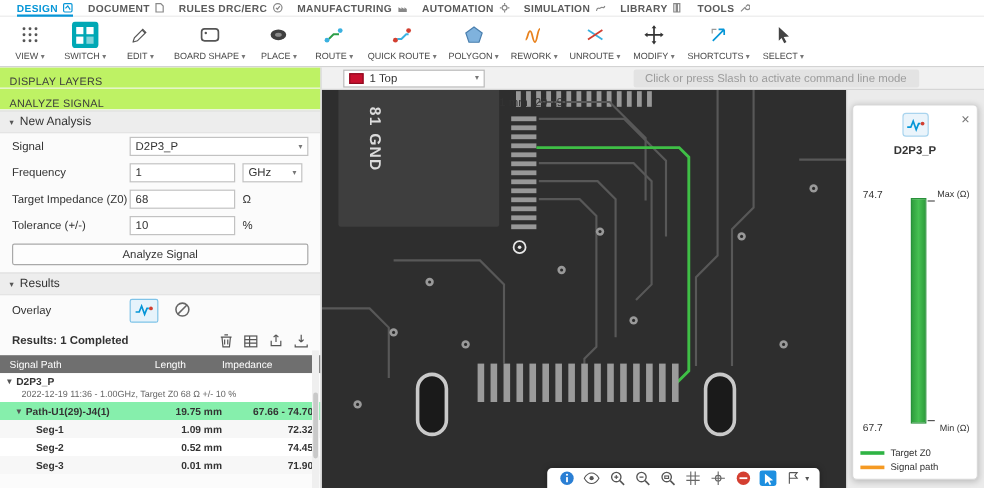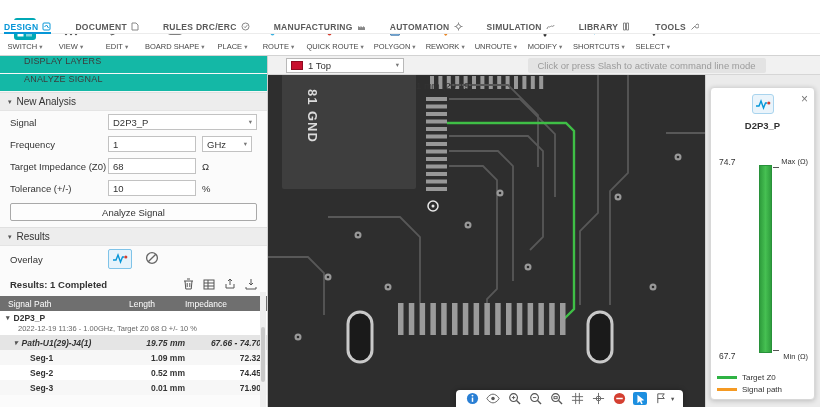--- a/index.html
+++ b/index.html
@@ -2,21 +2,21 @@
 <html><head>
 <meta charset="utf-8">
 <style>
   * { margin:0; padding:0; box-sizing:border-box; }
   html,body { width:820px; height:407px; overflow:hidden; background:#fff;
     font-family:"Liberation Sans", sans-serif; }
   #app { position:relative; width:820px; height:407px; }
 
   
   .tabsbar { position:absolute; left:0; top:0; right:0; height:14px; background:#fff;
-    display:flex; align-items:center; gap:24px; padding-left:4px; border-bottom:1px solid #ececec; z-index:6;margin-top:20px; }
+    display:flex; align-items:center; gap:12px; padding-left:14px; border-bottom:1px solid #ececec; z-index:6; }
   .tab { display:flex; align-items:center; gap:4px; height:14px; font-size:8.5px; font-weight:bold;
     color:#5a5a5a; letter-spacing:.3px; cursor:default; white-space:nowrap; }
   .tab.active { color:#0696d7; box-shadow: inset 0 -2px 0 #0696d7; }
   .tabicon svg { display:block; }
 
   
   .toolbar { position:absolute; left:0; top:14px; right:0; height:42px; background:#fff;
     border-bottom:1px solid #d3d3d3; display:flex; align-items:stretch; padding-left:2px; overflow:hidden; z-index:5; }
   .tgroup { display:flex; flex-direction:column; align-items:center; justify-content:flex-start;
     padding:3px 5px 0 5px; min-width:46px; }
@@ -31,22 +31,22 @@
     align-items:center; gap:5px; padding:0 4px; font-size:9.5px; color:#333; }
   .swatch { width:12px; height:9px; background:#c8102e; border:1px solid #8e0b20; }
   .layersel .caret { margin-left:auto; }
   .coords { font-size:9.5px; color:#333; margin-left:12px; white-space:nowrap;margin-top:40px; }
   .hint { background:#e3e3e3; color:#9b9b9b; font-size:9.5px; padding:2px 10px; border-radius:2px;
     margin-left:55px; white-space:nowrap; }
 
   
   .leftpanel { position:absolute; left:0; top:56px; width:268px; bottom:0; background:#fbfbfb;
     border-right:1px solid #cfcfcf; overflow:hidden; z-index:4; }
-  .phead { height:18px; background:#14b8a6; border-bottom:1px solid #f7f7f7; display:flex;
-    align-items:flex-start; padding-left:24px; font-size:9px; color:#3c3c3c; letter-spacing:.2px; }
+  .phead { height:18px; background:#bef264; border-bottom:1px solid #f7f7f7; display:flex;
+    align-items:flex-end; padding-left:8px; font-size:9px; color:#3c3c3c; letter-spacing:.2px; }
   .sband { height:19px; background:#ededed; border-top:1px solid #e0e0e0; border-bottom:1px solid #e4e4e4;
     display:flex; align-items:center; gap:5px; padding-left:8px; font-size:10px; font-weight:normal; color:#333; }
   .tri { font-size:7px; color:#555; }
   .formrow { height:22px; display:flex; align-items:center; padding:0 10px; font-size:9.5px; color:#333; }
   .flabel { width:98px; flex-shrink:0; }
   .fctrl { flex:1; display:flex; align-items:center; gap:6px; }
   .selectbox { height:16px; border:1px solid #c2c2c2; background:#fff; display:flex; align-items:center;
     padding:0 4px; font-size:9.5px; color:#333; flex:1; }
   .selectbox .caret { margin-left:auto; }
   .inputbox { height:16px; border:1px solid #c2c2c2; background:#fff; display:flex; align-items:center;
@@ -67,21 +67,21 @@
   .rtable { width:100%; }
   .thead { display:grid; grid-template-columns:1fr 56px 76px; background:#6f6f6f; color:#fff;
     font-size:8.5px; height:15px; align-items:center; padding-right:6px; }
   .thead .h1 { padding-left:8px; }
   .trow { display:grid; grid-template-columns:1fr 56px 76px; font-size:8.5px; color:#333;
     align-items:center; min-height:15px; padding-right:6px;font-weight:bold; }
   .trow .num { text-align:right; }
   .grouprow { padding:2px 6px 2px 6px; background:#fff; }
   .grouprow .gname { font-size:8.5px; font-weight:bold; color:#333; display:flex; gap:4px; align-items:center; }
   .grouprow .gsub { font-size:7.5px; color:#666; margin-left:12px; margin-top:1px; white-space:nowrap; }
-  .pathrow { background:#e5e5e5; font-weight:bold;font-style:italic; }
+  .pathrow { background:#86efac; font-weight:bold; }
   .pathrow .name { padding-left:14px; display:flex; gap:4px; align-items:center; }
   .segrow .name { padding-left:30px; }
   .segrow:nth-child(odd) { background:#fff; }
   .segrow:nth-child(even) { background:#f7f7f7; }
   .lscroll { position:absolute; right:1px; top:236px; bottom:0; width:6px; background:#efefef; }
   .lscroll .thumb { position:absolute; top:30%; height:55px; left:1px; right:1px; background:#c9c9c9; border-radius:3px; }
 
   
   .canvas { position:absolute; left:268px; top:75px; width:437px; height:332px; background:#2e2e2e; overflow:hidden; }
   .btoolbar { position:absolute; left:188px; bottom:0; height:17px; background:#fff;
@@ -187,54 +187,54 @@
             <path d="M1.5 7.5L5 4M5 4a2 2 0 102-2L5.5 3.5" stroke="#888" fill="none"></path>
           </svg>
         </span>
     </div>
   </div>
 
   <div class="toolbar">
 
     <div class="tgroup">
       <div class="ticon">
-          <svg width="24" height="22" viewBox="0 0 24 22">
-            <rect x="1" y="0" width="22" height="22" rx="3" fill="#00a8b5"></rect>
-            <g fill="#fff">
-              <rect x="4.5" y="4.5" width="6" height="6"></rect>
-              <rect x="13" y="4.5" width="6" height="6"></rect>
-              <rect x="4.5" y="12.5" width="6" height="6"></rect>
-              <rect x="13" y="12.5" width="6" height="6" opacity=".5"></rect>
-            </g>
-          </svg>
-        </div>
-      <div class="tlabel">
-          <span>SWITCH</span>
-          <span class="caret">▾</span>
-        </div>
-    </div>
-
-    <div class="tgroup">
-      <div class="ticon">
           <svg width="20" height="18" viewBox="0 0 20 18">
             <g fill="#555">
               <circle cx="5" cy="4" r="1.2"></circle>
               <circle cx="10" cy="4" r="1.2"></circle>
               <circle cx="15" cy="4" r="1.2"></circle>
               <circle cx="5" cy="9" r="1.2"></circle>
               <circle cx="10" cy="9" r="1.2"></circle>
               <circle cx="15" cy="9" r="1.2"></circle>
               <circle cx="5" cy="14" r="1.2"></circle>
               <circle cx="10" cy="14" r="1.2"></circle>
               <circle cx="15" cy="14" r="1.2"></circle>
             </g>
           </svg>
         </div>
       <div class="tlabel">
           <span>VIEW</span>
+          <span class="caret">▾</span>
+        </div>
+    </div>
+
+    <div class="tgroup">
+      <div class="ticon">
+          <svg width="24" height="22" viewBox="0 0 24 22">
+            <rect x="1" y="0" width="22" height="22" rx="3" fill="#00a8b5"></rect>
+            <g fill="#fff">
+              <rect x="4.5" y="4.5" width="6" height="6"></rect>
+              <rect x="13" y="4.5" width="6" height="6"></rect>
+              <rect x="4.5" y="12.5" width="6" height="6"></rect>
+              <rect x="13" y="12.5" width="6" height="6" opacity=".5"></rect>
+            </g>
+          </svg>
+        </div>
+      <div class="tlabel">
+          <span>SWITCH</span>
           <span class="caret">▾</span>
         </div>
     </div>
 
     <div class="tgroup">
       <div class="ticon">
           <svg width="20" height="18" viewBox="0 0 20 18">
             <path d="M4 14.5 5 11.5l7-7 2.5 2.5-7 7-3.5 1z" fill="#fff" stroke="#555"></path>
             <path d="M11.5 5l2.5 2.5" stroke="#555"></path>
           </svg>

